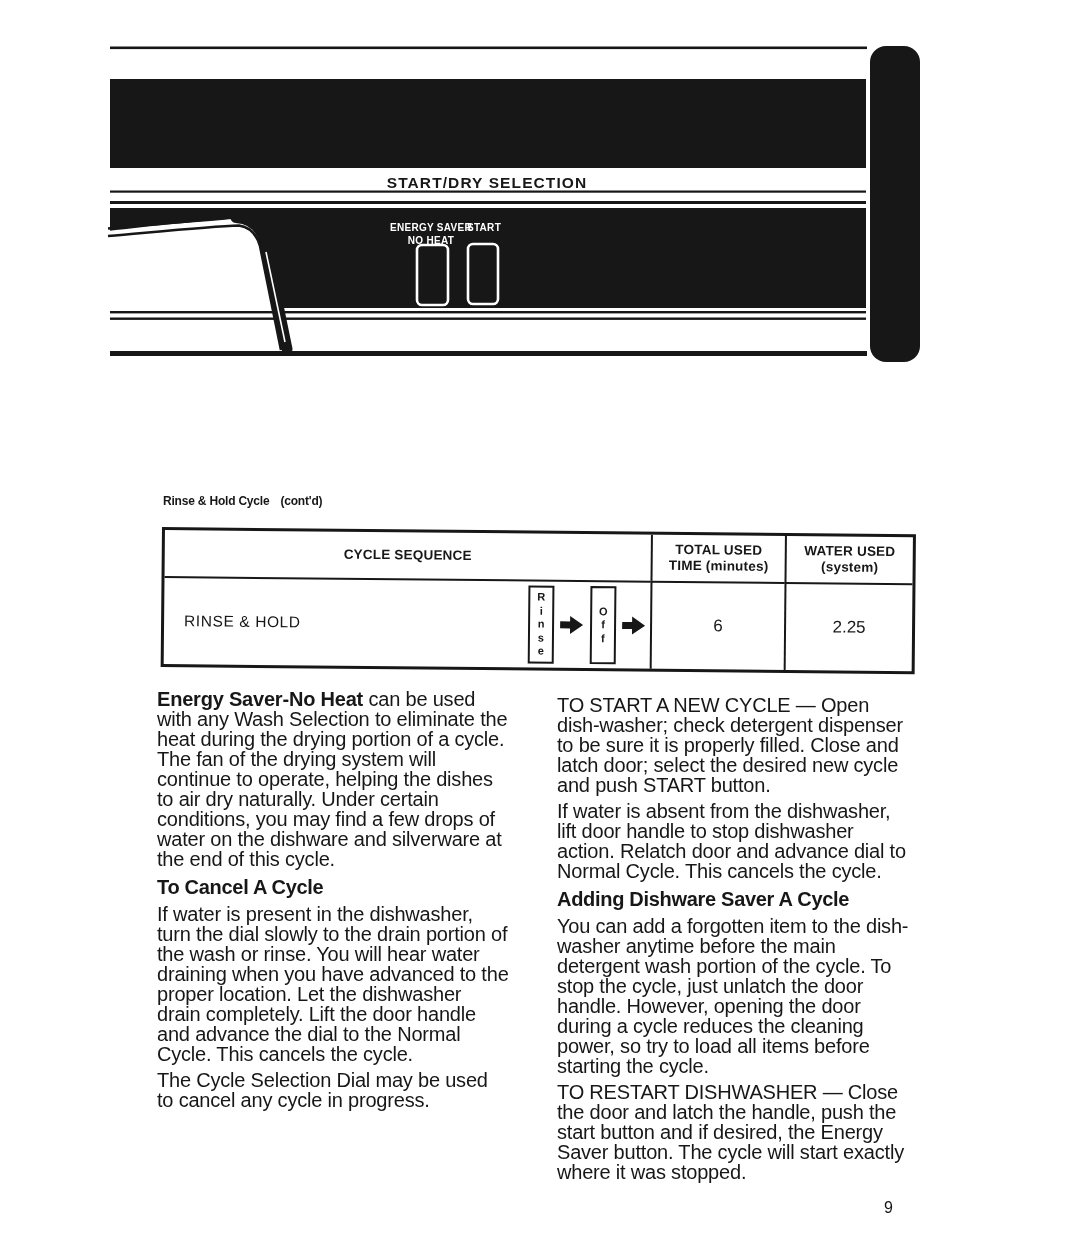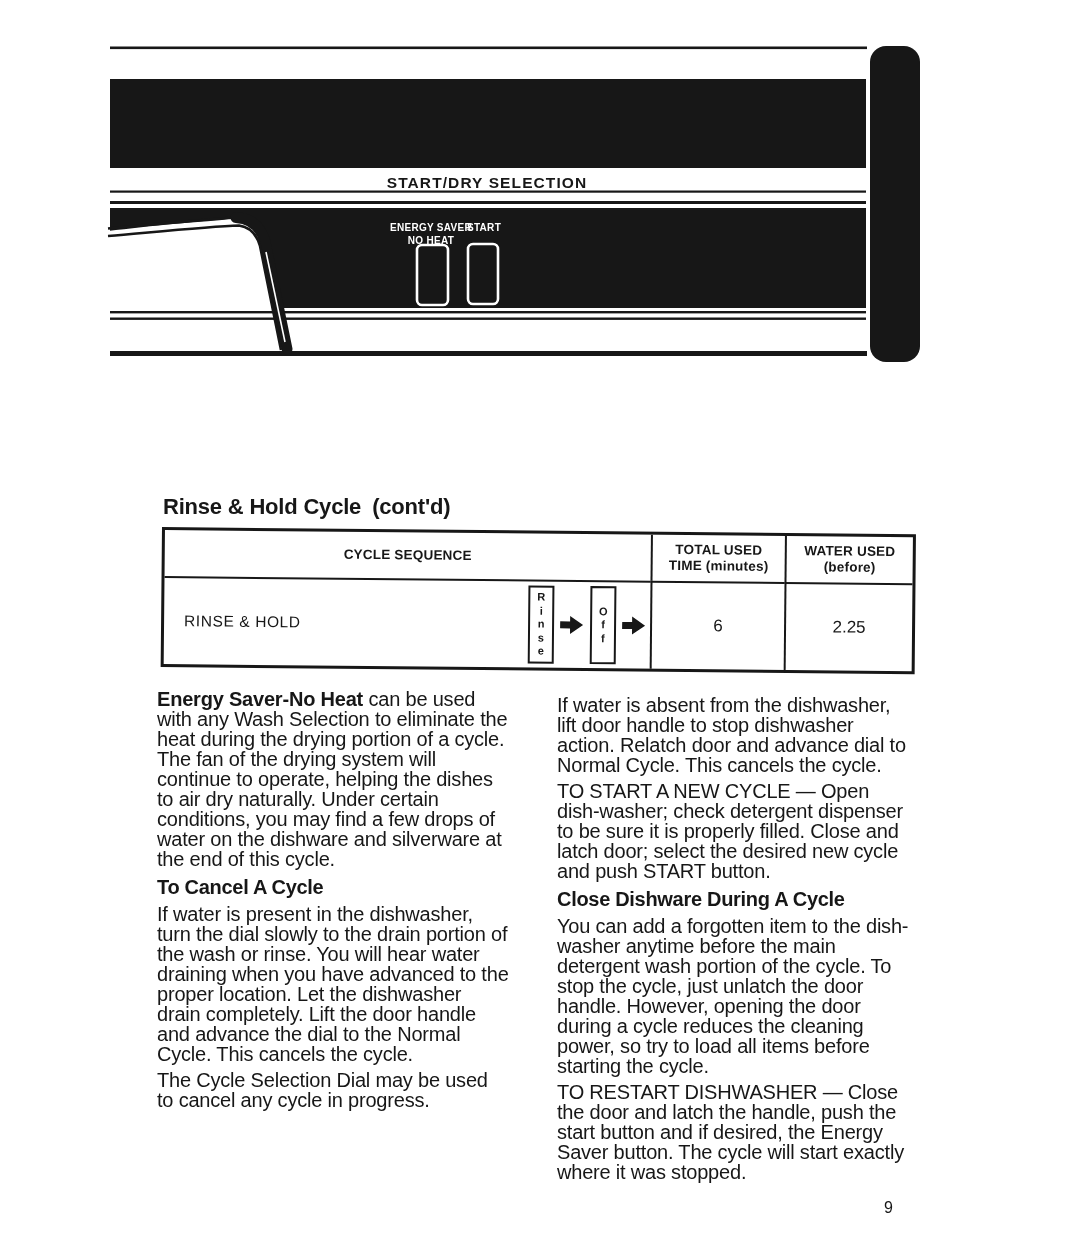--- a/index.html
+++ b/index.html
@@ -12,21 +12,21 @@
     overflow:hidden;
   }
   .page { position:absolute; inset:0; }
 
   
   .panel-art { position:absolute; left:0; top:0; width:1080px; height:380px; }
 
   
   .section-title {
     position:absolute; left:163px; top:494px;
-    font-size:22px; font-weight:bold; letter-spacing:-0.2px;
+    font-size:12px; font-weight:bold; letter-spacing:-0.2px;
   }
   .section-title .suffix { margin-left:11px; }
 
   
   .cycle-table {
     position:absolute; left:162px; top:527px; width:748px;
     border:3px solid #171717;
     transform:rotate(0.55deg); transform-origin:0 0;
     display:grid;
     grid-template-columns:486px 134px 1fr;
@@ -111,21 +111,21 @@
     <div class="ct-cell c1 r1 ct-head">CYCLE SEQUENCE</div>
     <div class="ct-cell c2 r1 ct-head">
       <div>
         <div>TOTAL USED</div>
         <div>TIME (minutes)</div>
       </div>
     </div>
     <div class="ct-cell c3 r1 ct-head">
       <div>
         <div>WATER USED</div>
-        <div>(before)</div>
+        <div>(system)</div>
       </div>
     </div>
 
     <div class="ct-cell c1 r2 ct-cycle-cell">
       <span class="ct-cycle-name">RINSE &amp; HOLD</span>
       <span class="seq-group">
         <span class="seq-box">R
 i
 n
 s
@@ -146,22 +146,22 @@
   </div>
 
   <div class="col col-left">
     <p><b>Energy Saver-No Heat</b><span> can be used with any Wash Selection to eliminate the heat during the drying portion of a cycle. The fan of the drying system will continue to operate, helping the dishes to air dry naturally. Under certain conditions, you may find a few drops of water on the dishware and silverware at the end of this cycle.</span></p>
     <h3>To Cancel A Cycle</h3>
     <p>If water is present in the dishwasher, turn the dial slowly to the drain portion of the wash or rinse. You will hear water draining when you have advanced to the proper location. Let the dishwasher drain completely. Lift the door handle and advance the dial to the Normal Cycle. This cancels the cycle.</p>
     <p>The Cycle Selection Dial may be used to cancel any cycle in progress.</p>
   </div>
 
   <div class="col col-right">
+    <p>TO START A NEW CYCLE — Open dish-washer; check detergent dispenser to be sure it is properly filled. Close and latch door; select the desired new cycle and push START button.</p>
     <p>If water is absent from the dishwasher, lift door handle to stop dishwasher action. Relatch door and advance dial to Normal Cycle. This cancels the cycle.</p>
-    <p>TO START A NEW CYCLE — Open dish-washer; check detergent dispenser to be sure it is properly filled. Close and latch door; select the desired new cycle and push START button.</p>
-    <h3>Close Dishware During A Cycle</h3>
+    <h3>Adding Dishware Saver A Cycle</h3>
     <p>You can add a forgotten item to the dish-washer anytime before the main detergent wash portion of the cycle. To stop the cycle, just unlatch the door handle. However, opening the door during a cycle reduces the cleaning power, so try to load all items before starting the cycle.</p>
     <p>TO RESTART DISHWASHER — Close the door and latch the handle, push the start button and if desired, the Energy Saver button. The cycle will start exactly where it was stopped.</p>
   </div>
 
   <div class="page-number">9</div>
 
 </div>
 
 </body></html>

